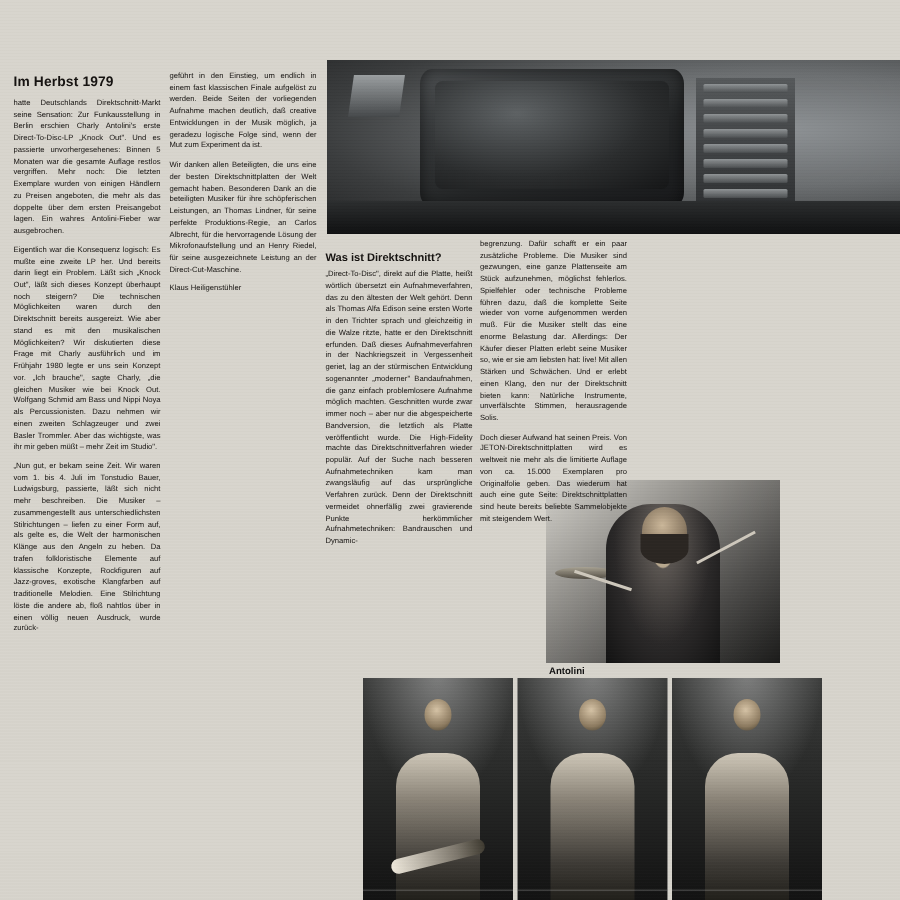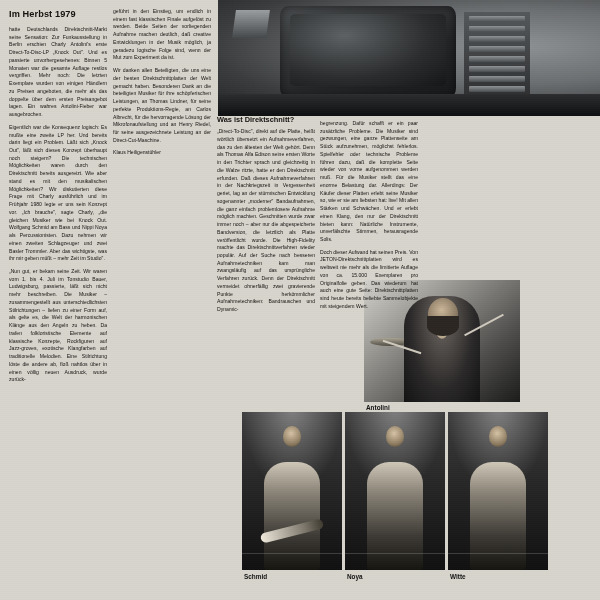--- a/index.html
+++ b/index.html
@@ -12,36 +12,36 @@
   }
   
   .grain{
     position:absolute;inset:0;
     background:
       repeating-linear-gradient(0deg, rgba(0,0,0,0.025) 0px, rgba(0,0,0,0.025) 1px, rgba(255,255,255,0.02) 1px, rgba(255,255,255,0.02) 2px);
     pointer-events:none;
     z-index:40;
     opacity:.55;
   }
-  .page{position:absolute;inset:0;}
+  .page{position:absolute;inset:0;margin-top:40px;}
 
   
   .col{
     position:absolute;
     font-size:5.1px;
     line-height:1.52;
     text-align:justify;
     color:#14110f;
     font-family:"Liberation Sans", sans-serif;
     -webkit-font-smoothing:none;
   }
   .col p{margin:0 0 5px 0;}
   .col1{left:9px;  top:8px;  width:98px;}
   .col2{left:113px;top:8px;  width:98px;}
-  .col3{left:217px;top:108px;width:98px;}
+  .col3{left:217px;top:120px;width:98px;}
   .col4{left:320px;top:120px;width:98px;}
 
   h1.headline{
     font-size:9.2px;
     font-weight:bold;
     margin:0 0 4px 0;
     letter-spacing:.1px;
     color:#14110f;
   }
   h2.subhead{

